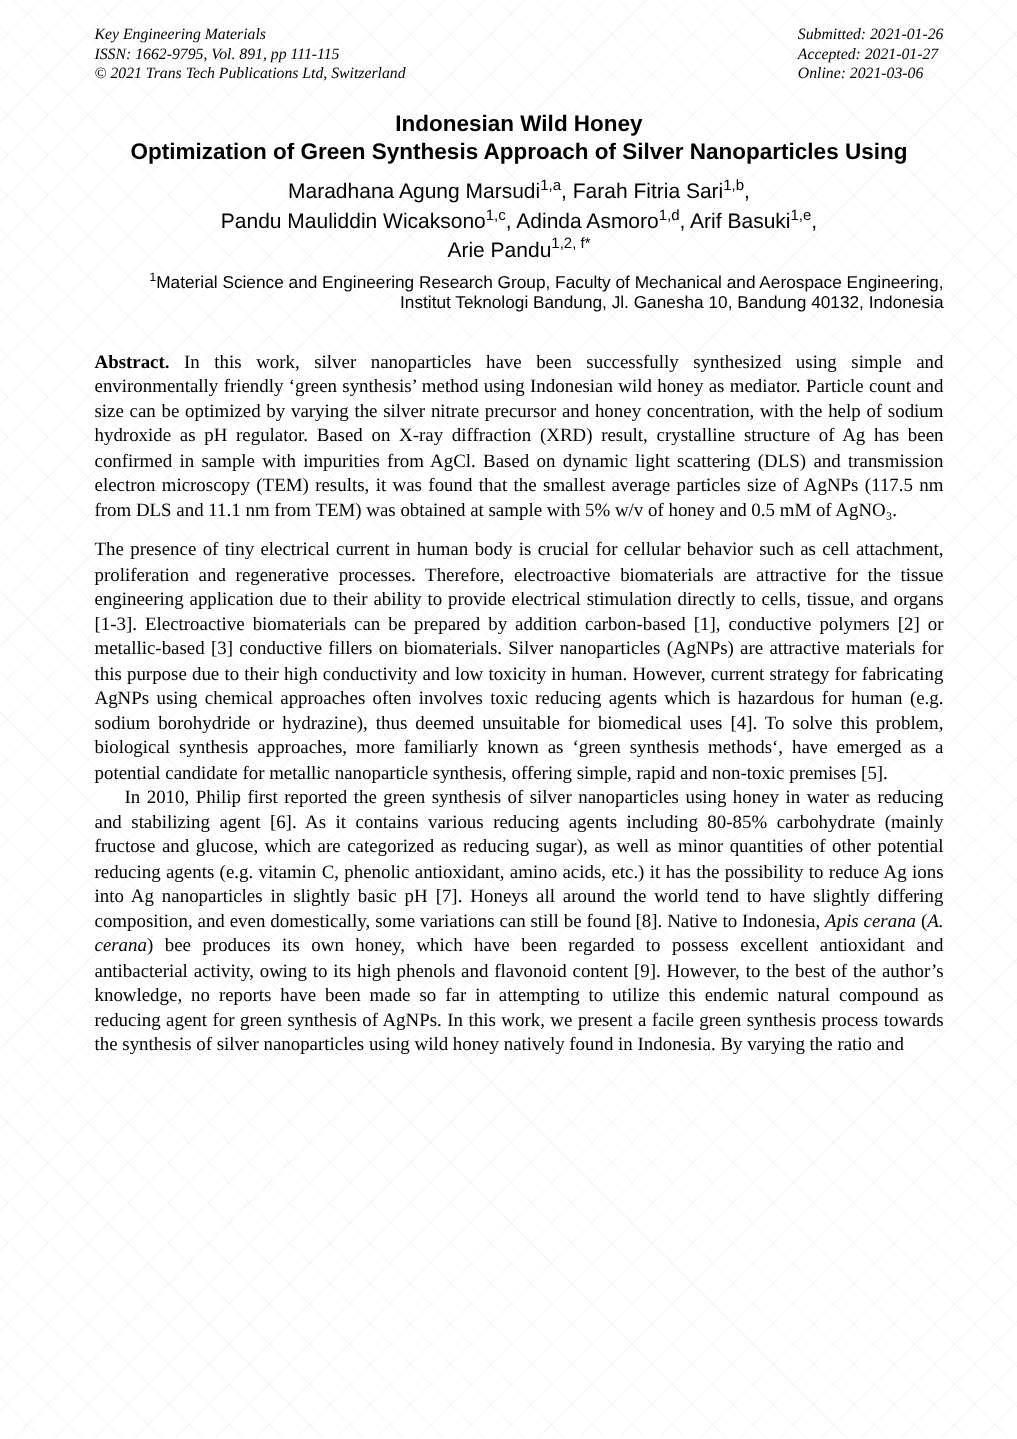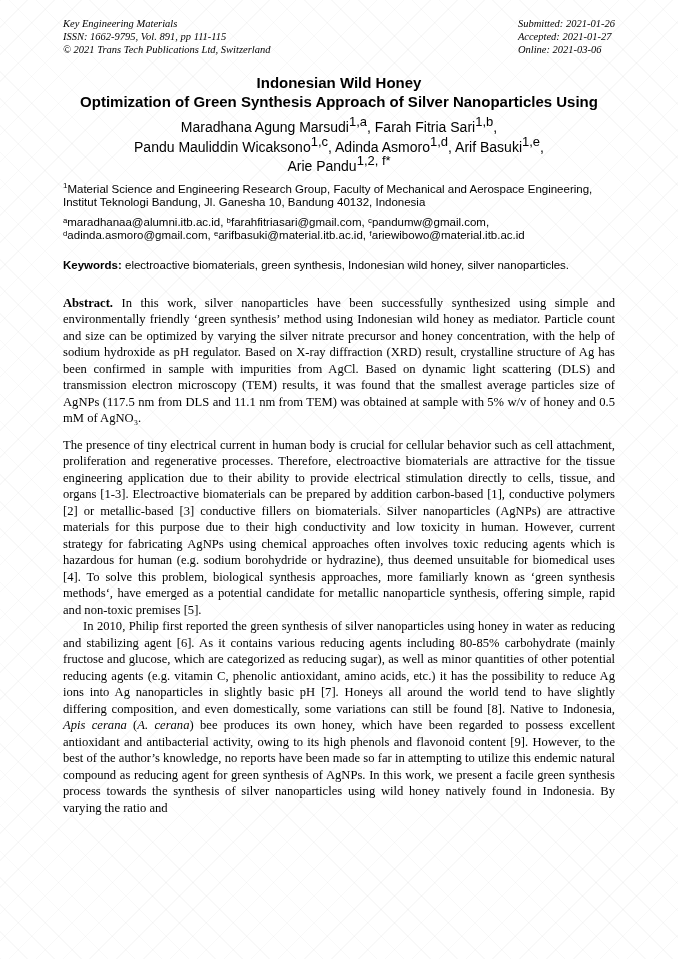--- a/index.html
+++ b/index.html
@@ -1,41 +1,41 @@
 <!DOCTYPE html>
 <html><head>
 <meta charset="utf-8">
 <style>
   html,body{margin:0;padding:0;background:#ffffff;}
   .page{
     position:relative;
     width:678px;height:959px;
     box-sizing:border-box;
-    padding:17px 63px 0 63px;
+    padding:17px 49px 0 63px;
     background-color:#ffffff;
     background-image:
       repeating-linear-gradient(45deg, rgba(130,130,130,0.05) 0px, rgba(130,130,130,0.05) 1px, transparent 1px, transparent 19px),
       repeating-linear-gradient(135deg, rgba(130,130,130,0.05) 0px, rgba(130,130,130,0.05) 1px, transparent 1px, transparent 19px);
     color:#000;
     overflow:hidden;
   }
   
   .meta{display:flex;justify-content:space-between;
     font:italic 10.5px/13px "Liberation Serif","DejaVu Serif",serif;}
   .meta-right{text-align:left;}
   
   .title{margin:17px 0 0 0;text-align:center;
     font:bold 15px/19px "Liberation Sans","DejaVu Sans",sans-serif;}
   .title-line{display:block;}
   
   .authors{margin-top:7px;text-align:center;
     font:14px/19.5px "Liberation Sans","DejaVu Sans",sans-serif;}
-  .authors sup{font-size:13px;line-height:0;}
+  .authors sup{font-size:10px;line-height:0;}
   
-  .affil,.emails{margin-top:6px;text-align:left;
+  .affil,.emails{margin-top:6px;text-align:right;
     font:11.5px/13.5px "Liberation Sans","DejaVu Sans",sans-serif;}
   .affil sup{font-size:8px;line-height:0;}
   
   .keywords{margin-top:15px;
     font:11.5px/14px "Liberation Sans","DejaVu Sans",sans-serif;}
   .keywords b{font-weight:bold;}
   
   .body-text{margin:0;text-align:justify;
     font:12.6px/16.5px "Liberation Serif","DejaVu Serif",serif;}
   .abstract{margin-top:23px;}
@@ -69,23 +69,21 @@
 
   <div class="authors">
     <div><span>Maradhana Agung Marsudi</span><sup>1,a</sup><span>, </span><span>Farah Fitria Sari</span><sup>1,b</sup><span>,</span></div>
     <div><span>Pandu Mauliddin Wicaksono</span><sup>1,c</sup><span>, </span><span>Adinda Asmoro</span><sup>1,d</sup><span>, </span><span>Arif Basuki</span><sup>1,e</sup><span>,</span></div>
     <div><span>Arie Pandu</span><sup>1,2, f*</sup></div>
   </div>
 
   <div class="affil"><sup>1</sup><span>Material Science and Engineering Research Group, Faculty of Mechanical and Aerospace Engineering, Institut Teknologi Bandung, Jl. Ganesha 10, Bandung 40132, Indonesia</span></div>
 
 
-  <div class="emails">ᵃmaradhanaa@alumni.itb.ac.id, ᵇfarahfitriasari@gmail.com, ᶜpandumw@gmail.com, ᵈadinda.asmoro@gmail.com, ᵉarifbasuki@material.itb.ac.id, ᶠariewibowo@material.itb.ac.id</div>
 
-  <p class="keywords"><b>Keywords:</b><span> electroactive biomaterials, green synthesis, Indonesian wild honey, silver nanoparticles.</span></p>
 
   <p class="body-text abstract"><b>Abstract.</b><span> In this work, silver nanoparticles have been successfully synthesized using simple and environmentally friendly ‘green synthesis’ method using Indonesian wild honey as mediator. Particle count and size can be optimized by varying the silver nitrate precursor and honey concentration, with the help of sodium hydroxide as pH regulator. Based on X-ray diffraction (XRD) result, crystalline structure of Ag has been confirmed in sample with impurities from AgCl. Based on dynamic light scattering (DLS) and transmission electron microscopy (TEM) results, it was found that the smallest average particles size of AgNPs (117.5 nm from DLS and 11.1 nm from TEM) was obtained at sample with 5% w/v of honey and 0.5 mM of AgNO₃.</span></p>
 
 
   <p class="body-text first-para">The presence of tiny electrical current in human body is crucial for cellular behavior such as cell attachment, proliferation and regenerative processes. Therefore, electroactive biomaterials are attractive for the tissue engineering application due to their ability to provide electrical stimulation directly to cells, tissue, and organs [1-3]. Electroactive biomaterials can be prepared by addition carbon-based [1], conductive polymers [2] or metallic-based [3] conductive fillers on biomaterials. Silver nanoparticles (AgNPs) are attractive materials for this purpose due to their high conductivity and low toxicity in human. However, current strategy for fabricating AgNPs using chemical approaches often involves toxic reducing agents which is hazardous for human (e.g. sodium borohydride or hydrazine), thus deemed unsuitable for biomedical uses [4]. To solve this problem, biological synthesis approaches, more familiarly known as ‘green synthesis methods‘, have emerged as a potential candidate for metallic nanoparticle synthesis, offering simple, rapid and non-toxic premises [5].</p>
 
   <p class="body-text indent"><span>In 2010, Philip first reported the green synthesis of silver nanoparticles using honey in water as reducing and stabilizing agent [6]. As it contains various reducing agents including 80-85% carbohydrate (mainly fructose and glucose, which are categorized as reducing sugar), as well as minor quantities of other potential reducing agents (e.g. vitamin C, phenolic antioxidant, amino acids, etc.) it has the possibility to reduce Ag ions into Ag nanoparticles in slightly basic pH [7]. Honeys all around the world tend to have slightly differing composition, and even domestically, some variations can still be found [8]. Native to Indonesia, </span><i>Apis cerana</i><span> (</span><i>A. cerana</i><span>) bee produces its own honey, which have been regarded to possess excellent antioxidant and antibacterial activity, owing to its high phenols and flavonoid content [9]. However, to the best of the author’s knowledge, no reports have been made so far in attempting to utilize this endemic natural compound as reducing agent for green synthesis of AgNPs. In this work, we present a facile green synthesis process towards the synthesis of silver nanoparticles using wild honey natively found in Indonesia. By varying the ratio and</span></p>
 
 </div>
 

